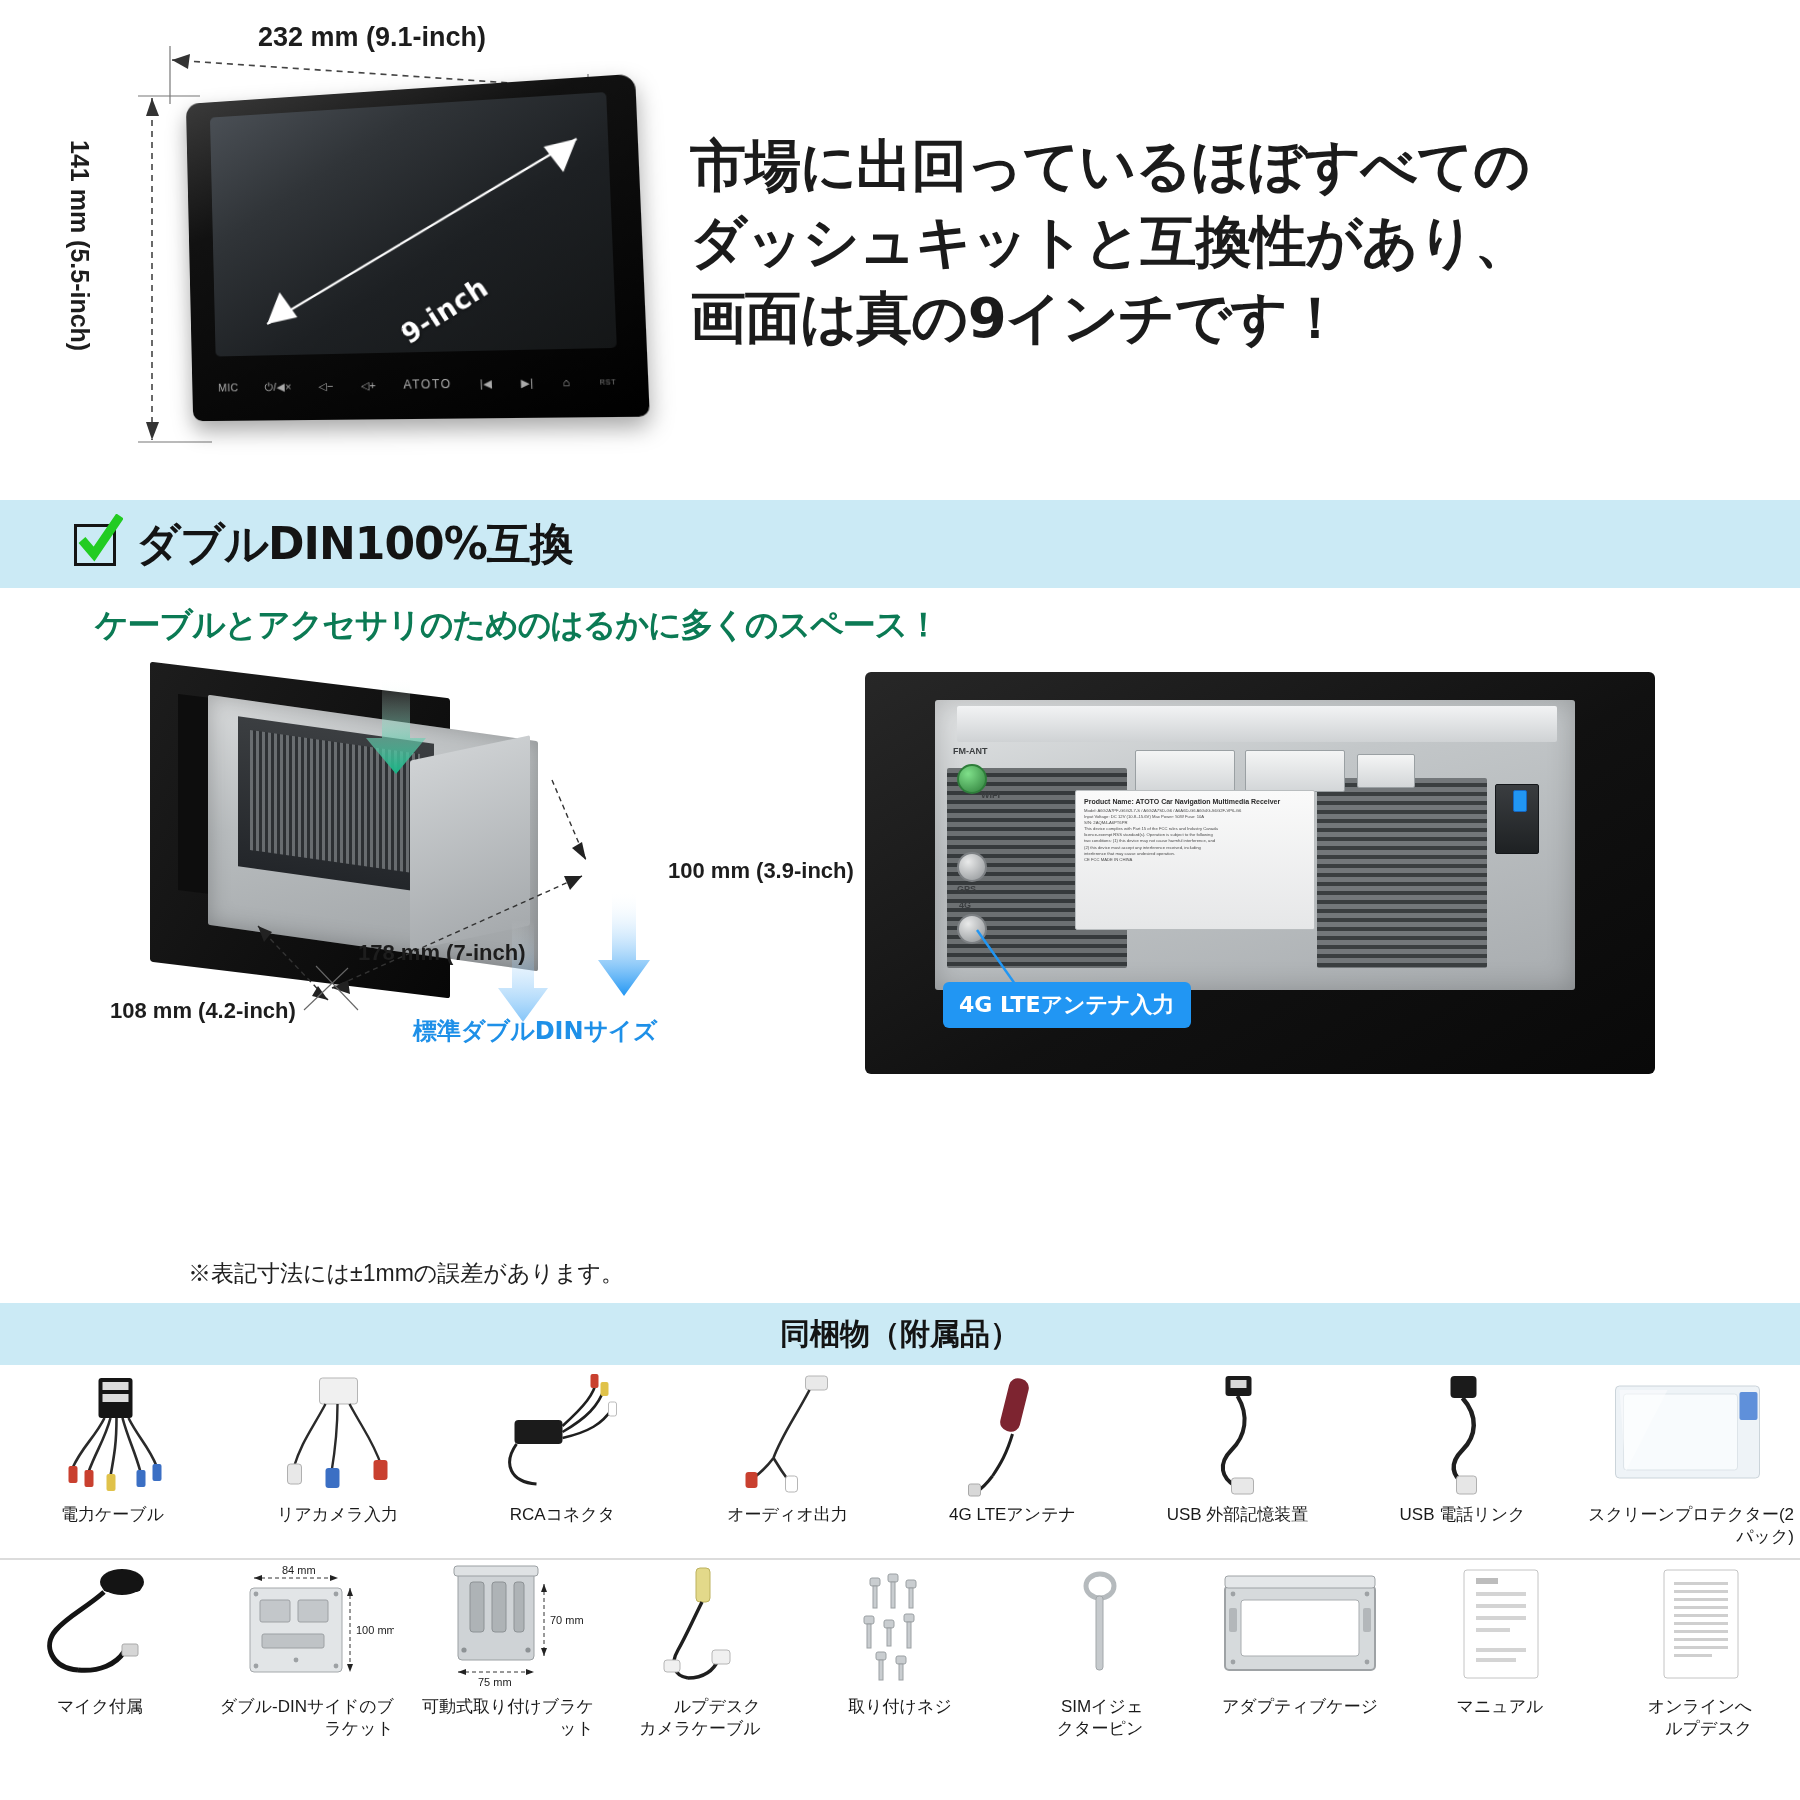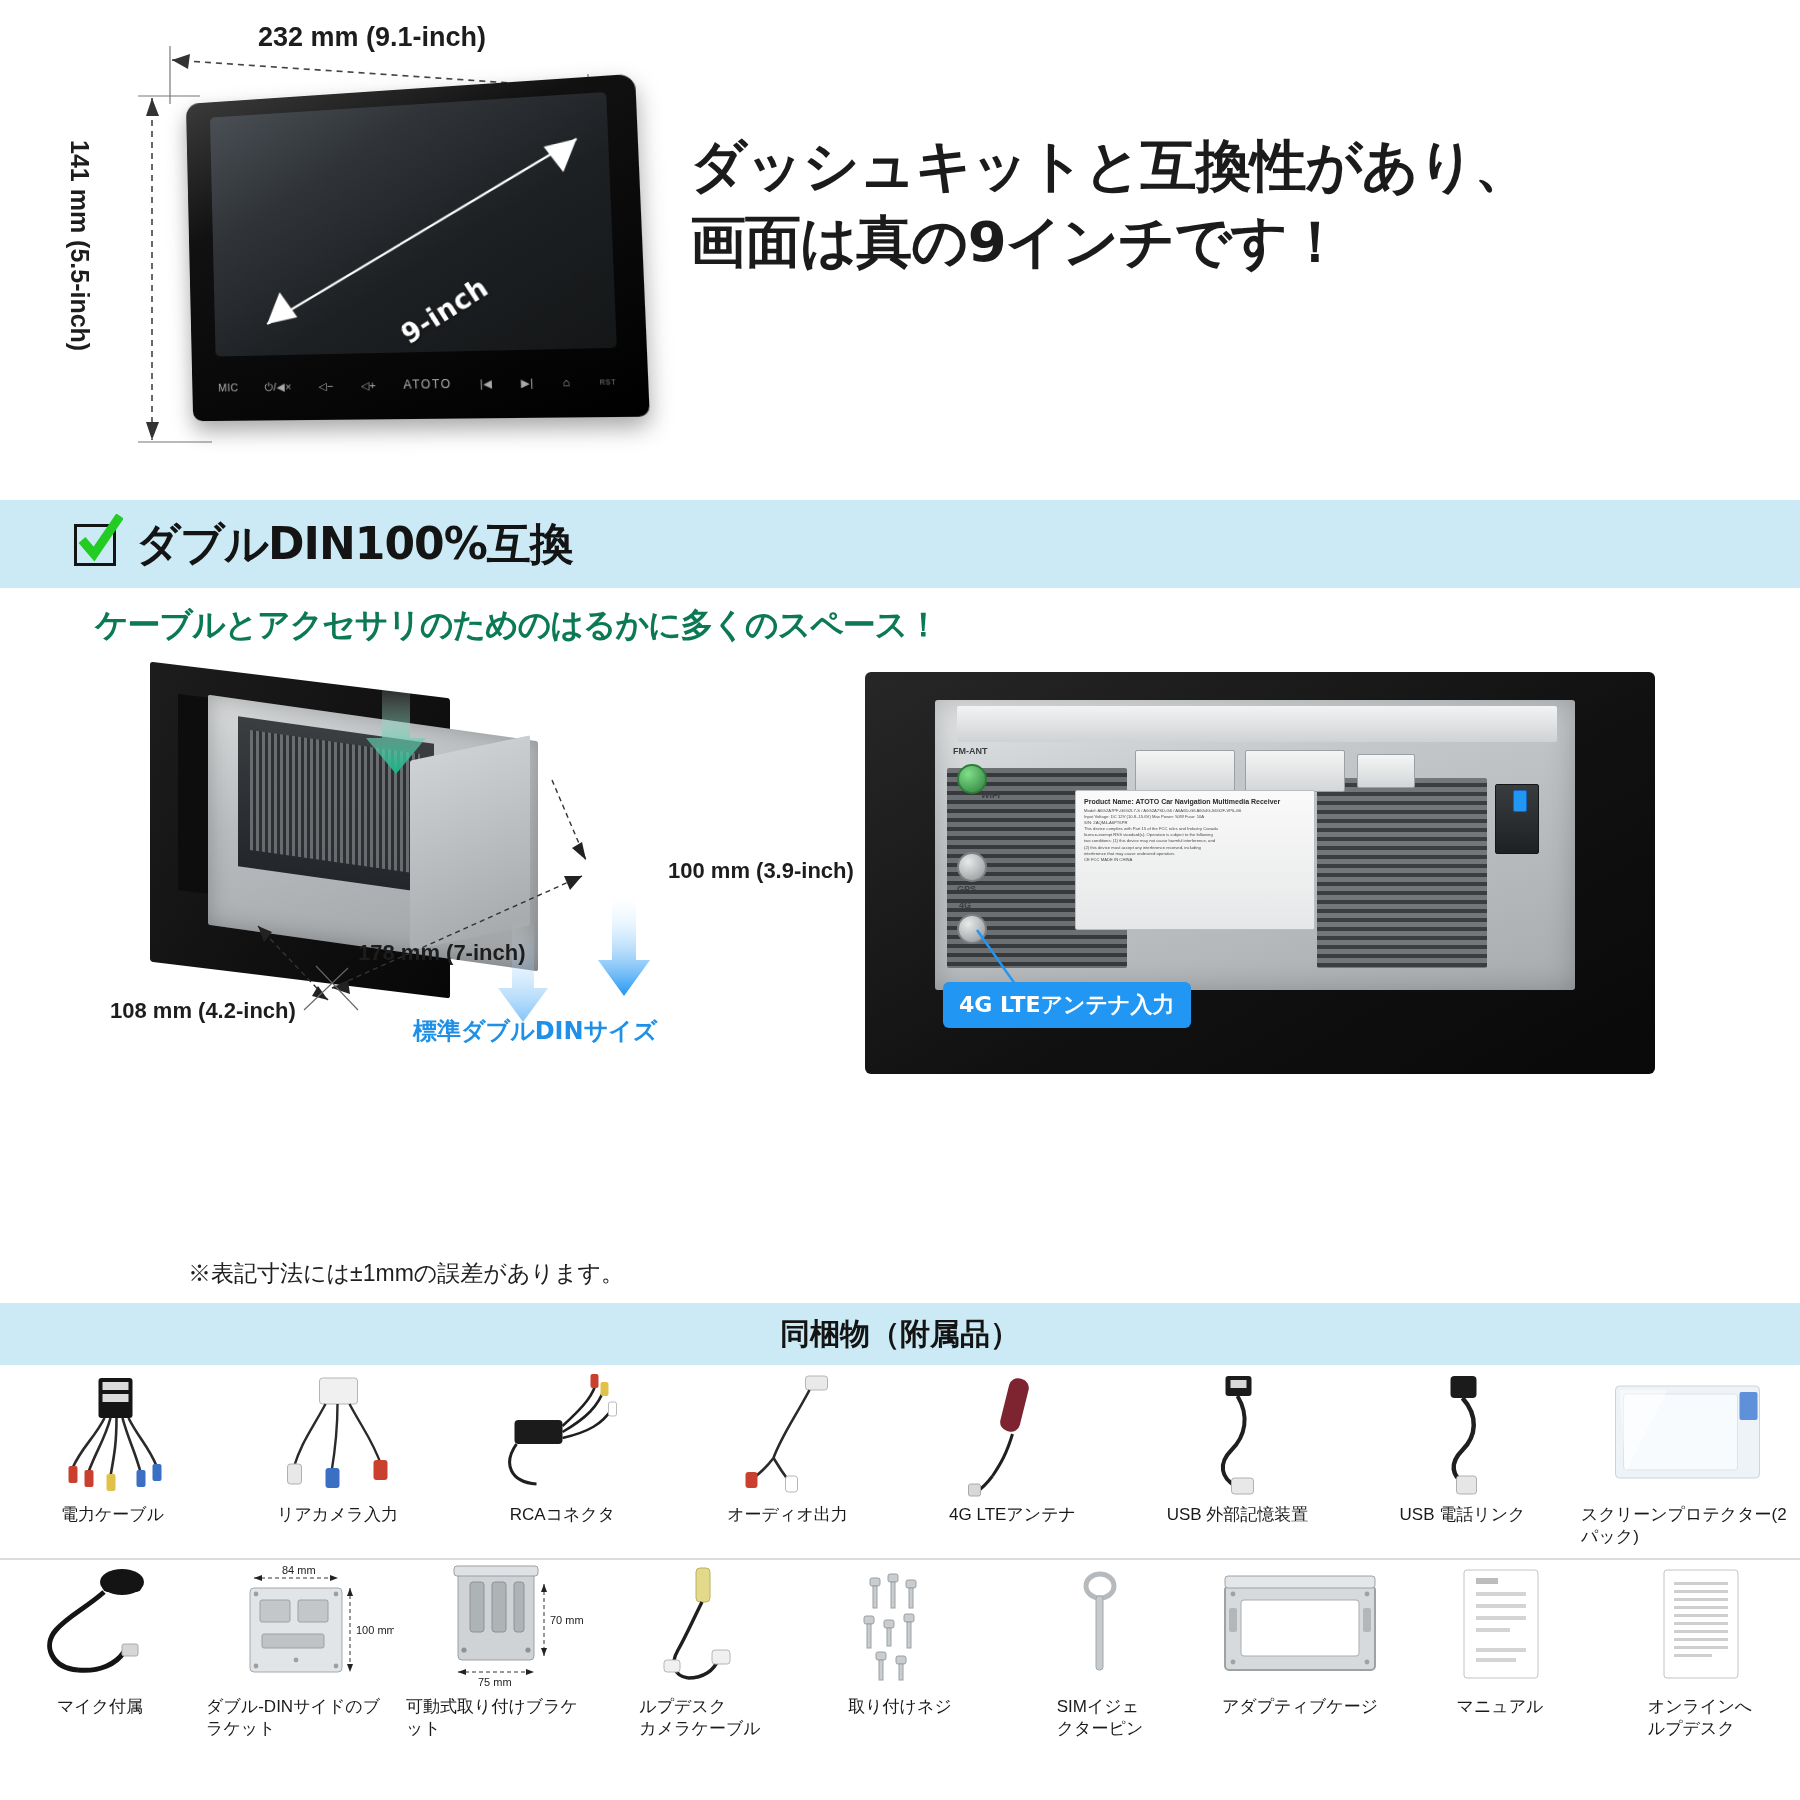--- a/index.html
+++ b/index.html
@@ -215,21 +215,21 @@
     line-height: 62px; font-family: "DejaVu Sans", "Liberation Sans", sans-serif;
   }
   .acc-wrap { position: absolute; left: 0; top: 1372px; width: 1800px; }
   .acc-row { display: flex; width: 1800px; }
   .acc-cell {
     flex: 1 1 0; display: flex; flex-direction: column; align-items: center;
     padding: 0 6px;
   }
   .acc-art { height: 126px; width: 100%; position: relative; }
   .acc-label {
-    font-size: 17px; color: #1a1a1a; text-align: left; line-height: 1.3;
+    font-size: 17px; color: #1a1a1a; text-align: right; line-height: 1.3;
     margin-top: 6px; font-family: "Liberation Sans", sans-serif;
   }
   .acc-divider { width: 1800px; height: 2px; background: #dcdcdc; margin: 10px 0 4px 0; }
 </style>
 </head>
 <body>
 
 <div class="page">
 
   <div class="hero">
@@ -269,20 +269,21 @@
           <span class="brandtxt">ATOTO</span>
           <span>|◀</span>
           <span>▶|</span>
           <span>⌂</span>
           <span class="tiny">RST</span>
         </div>
       </div>
     </div>
 
     <div class="headline">
+      <div>市場に出回っているほぼすべての</div>
       <div>ダッシュキットと互換性があり、</div>
       <div>画面は真の9インチです！</div>
     </div>
   </div>
 
   <div class="band-blue band-1">
     <div class="band-inner">
       <span class="chk">
         <span class="box"></span>
         <svg class="tick" viewBox="0 0 46 52">

